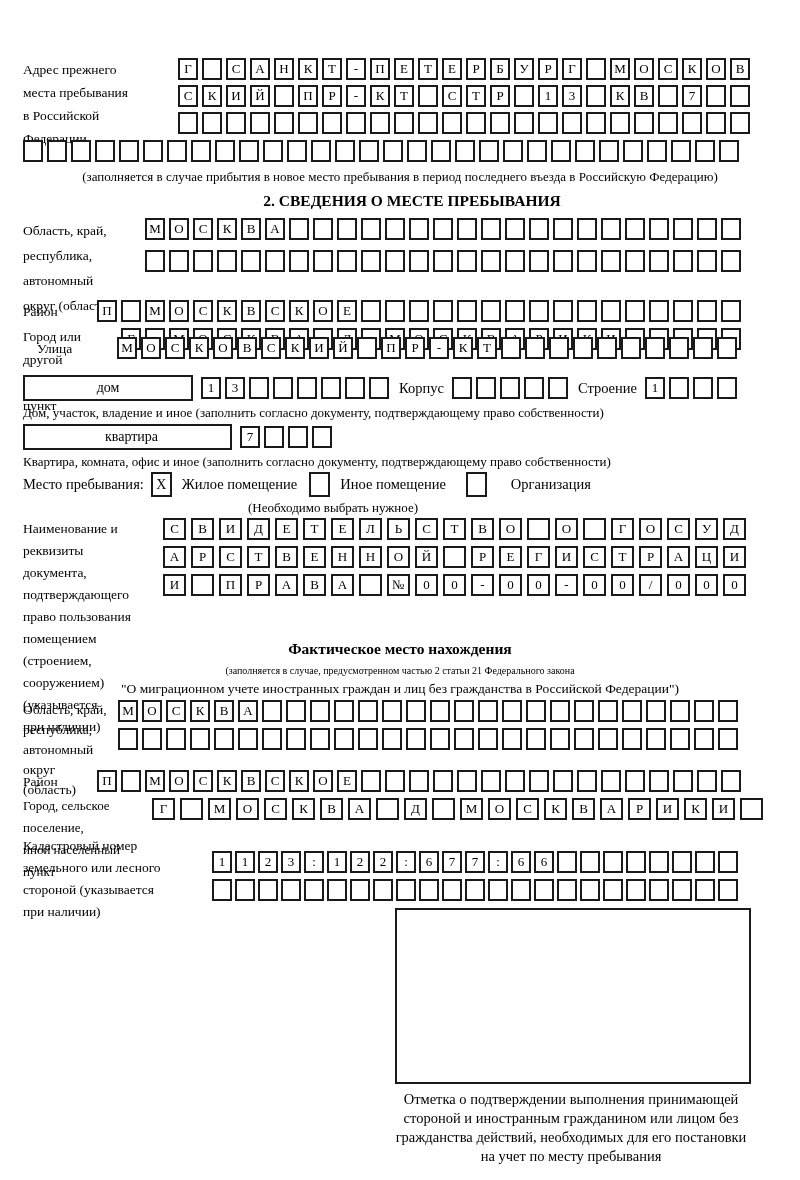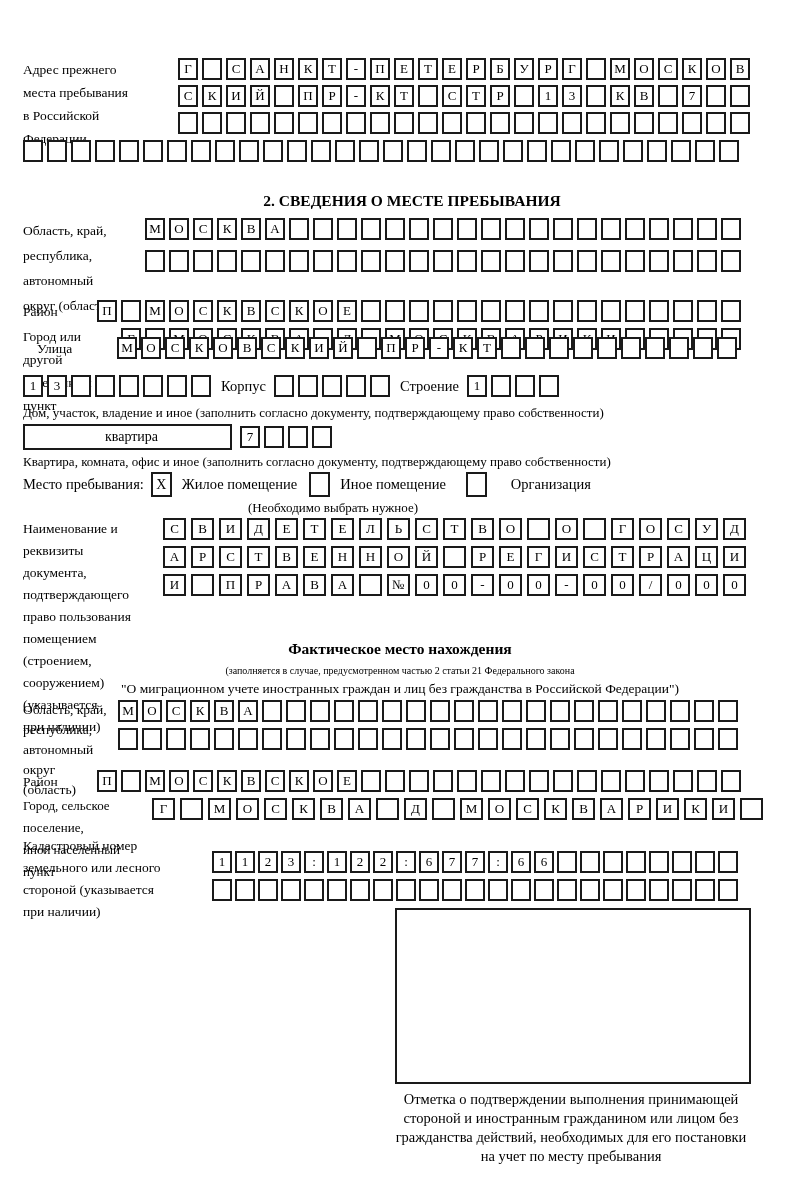--- a/index.html
+++ b/index.html
@@ -143,20 +143,21 @@
       <span class="cbox"></span>
       <span class="cbox"></span>
       <span class="cbox"></span>
       <span class="cbox"></span>
       <span class="cbox"></span>
       <span class="cbox"></span>
       <span class="cbox"></span>
       <span class="cbox"></span>
       <span class="cbox"></span>
     </div>
+  <div class="abs caption" style="top:169px;left:0;right:0;text-align:center;">(заполняется в случае прибытия в новое место пребывания в период последнего въезда в Российскую Федерацию)</div>
 
   <div class="abs h-bold" style="top:192px;left:0;right:0;margin-left:24px;">2. СВЕДЕНИЯ О МЕСТЕ ПРЕБЫВАНИЯ</div>
 
   <div class="field" style="top:218px;height:82px;">
     <div class="flabel" style="width:122px;line-height:25px;">Область, край,
 республика,
 автономный
 округ (область)</div>
     <div class="fboxes" style="margin-left:122px;">
       <div class="boxrow">
@@ -314,20 +315,21 @@
           <span class="cbox"></span>
           <span class="cbox"></span>
           <span class="cbox"></span>
           <span class="cbox"></span>
           <span class="cbox"></span>
         </div>
     </div>
   </div>
 
   <div class="abs" style="top:375px;left:23px;display:flex;align-items:center;gap:8px;">
+    <div class="wbox" style="width:170px;">дом</div>
     <div class="boxrow">
         <span class="cbox">1</span>
         <span class="cbox">3</span>
         <span class="cbox"></span>
         <span class="cbox"></span>
         <span class="cbox"></span>
         <span class="cbox"></span>
         <span class="cbox"></span>
         <span class="cbox"></span>
       </div>

